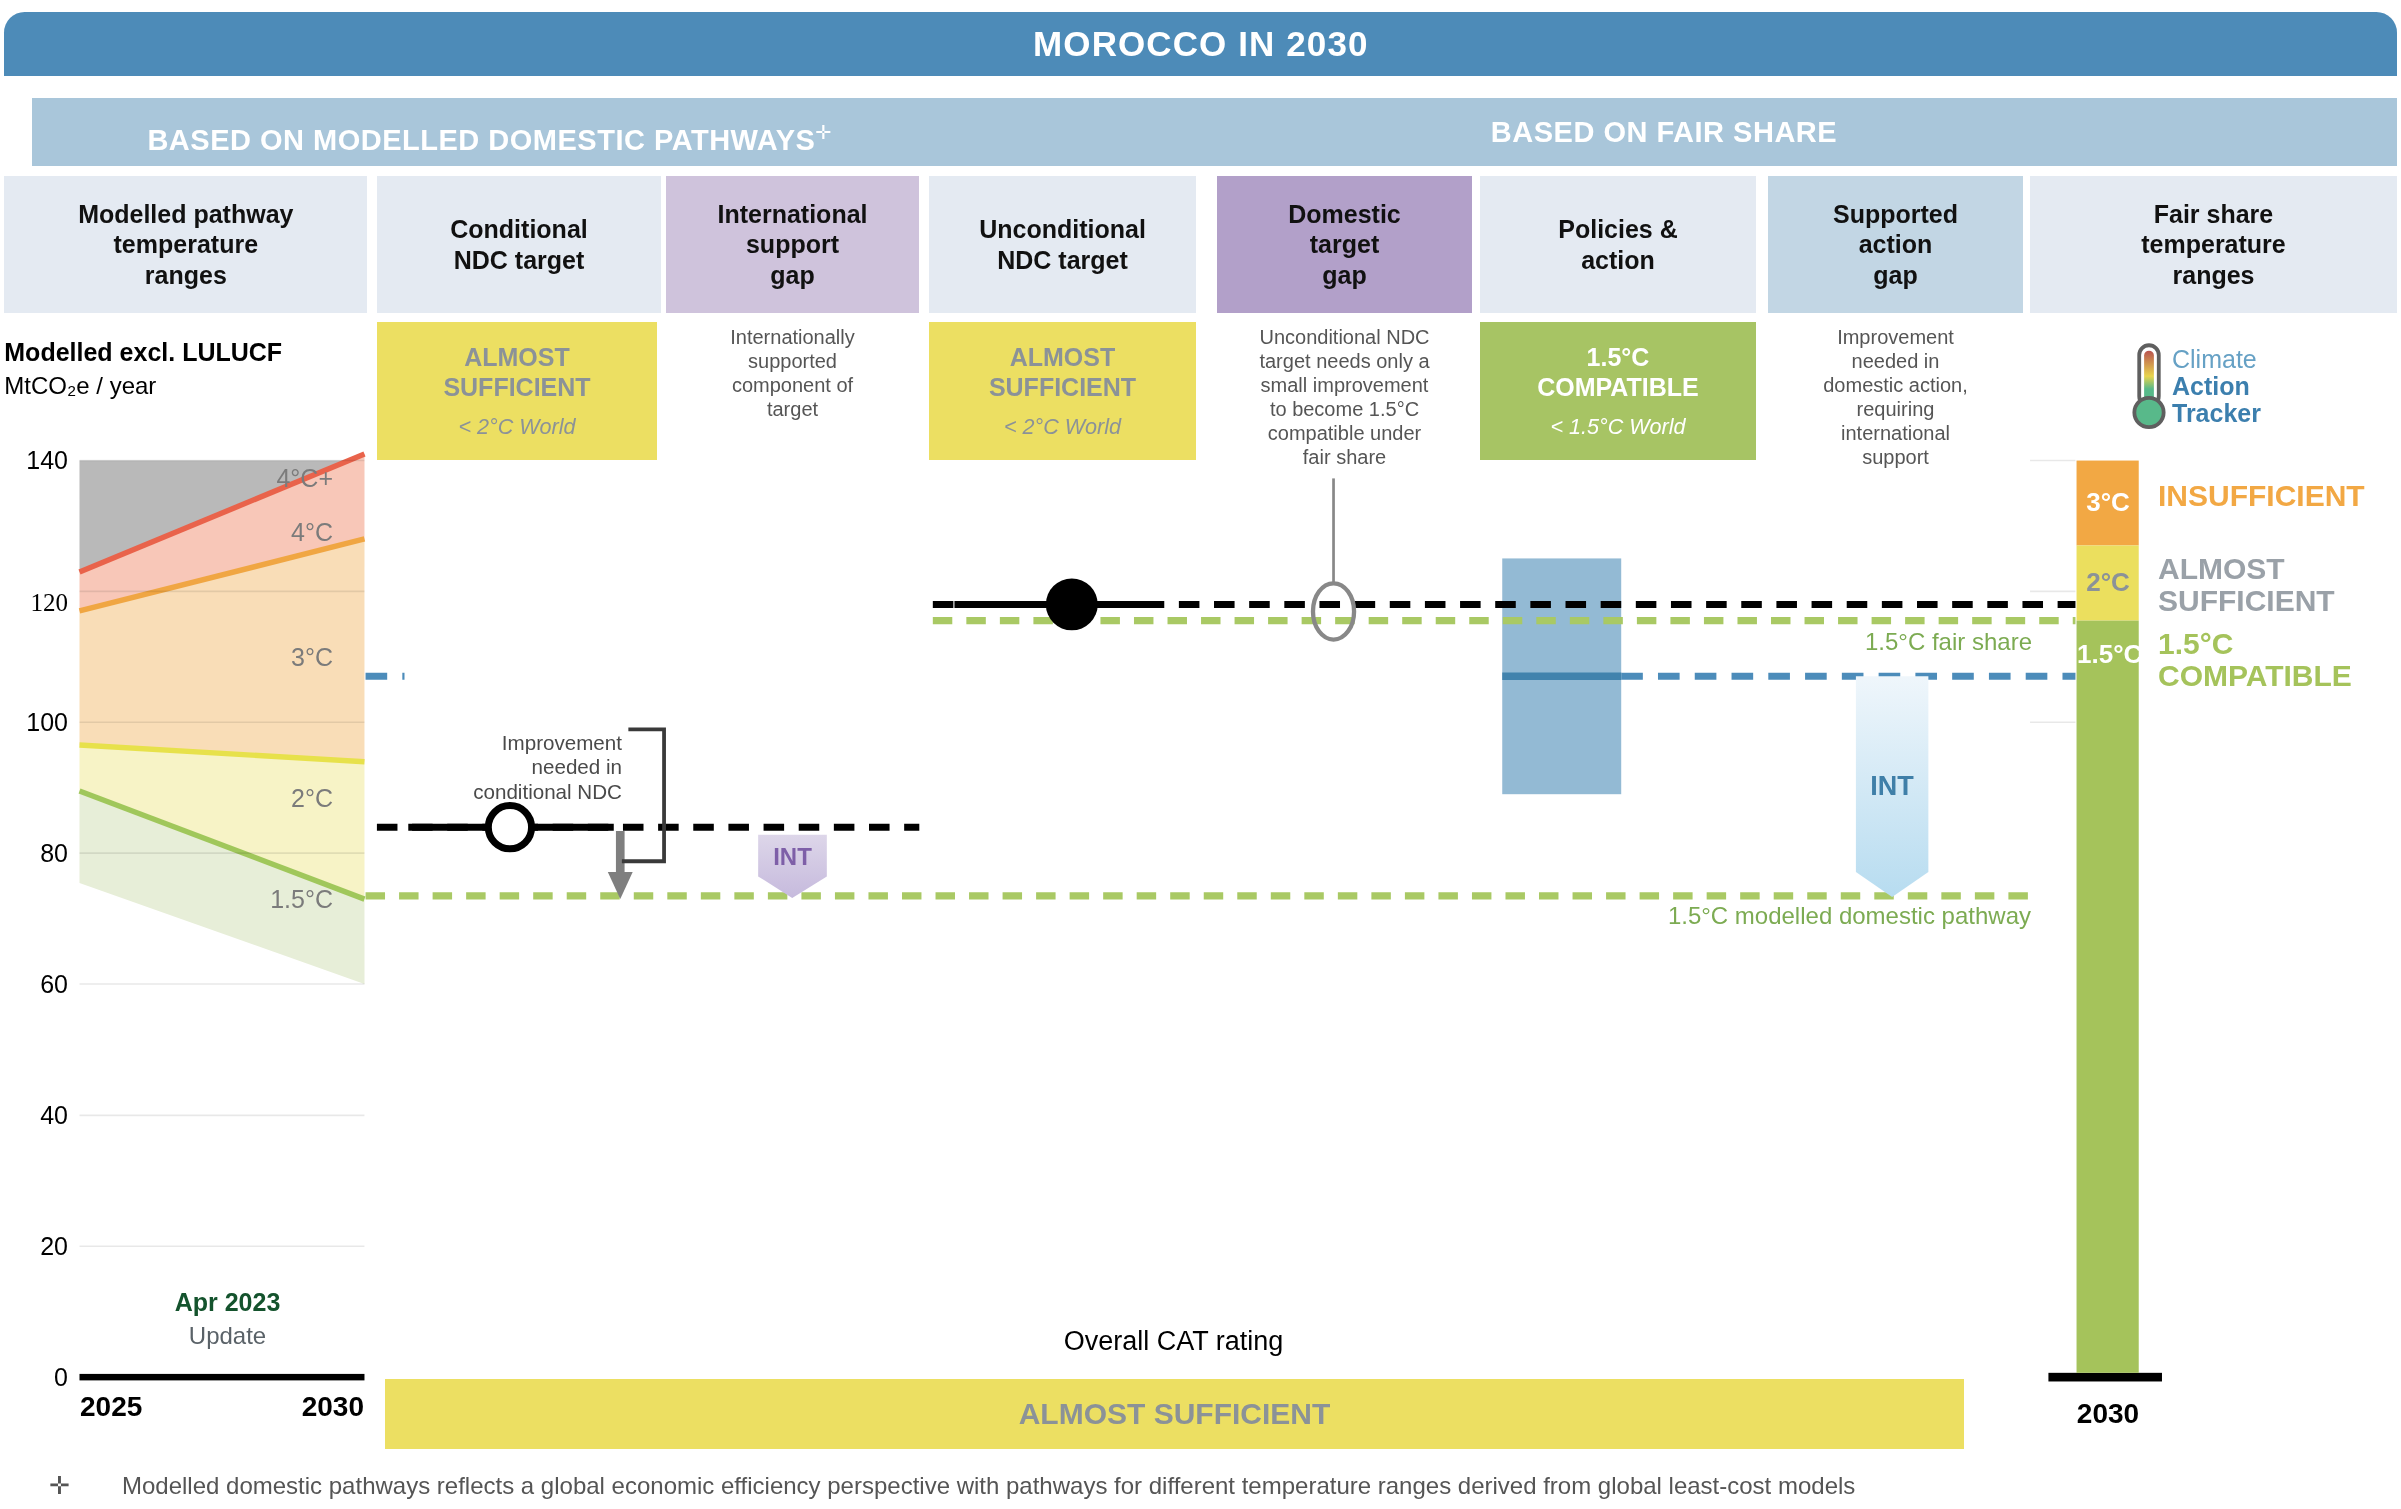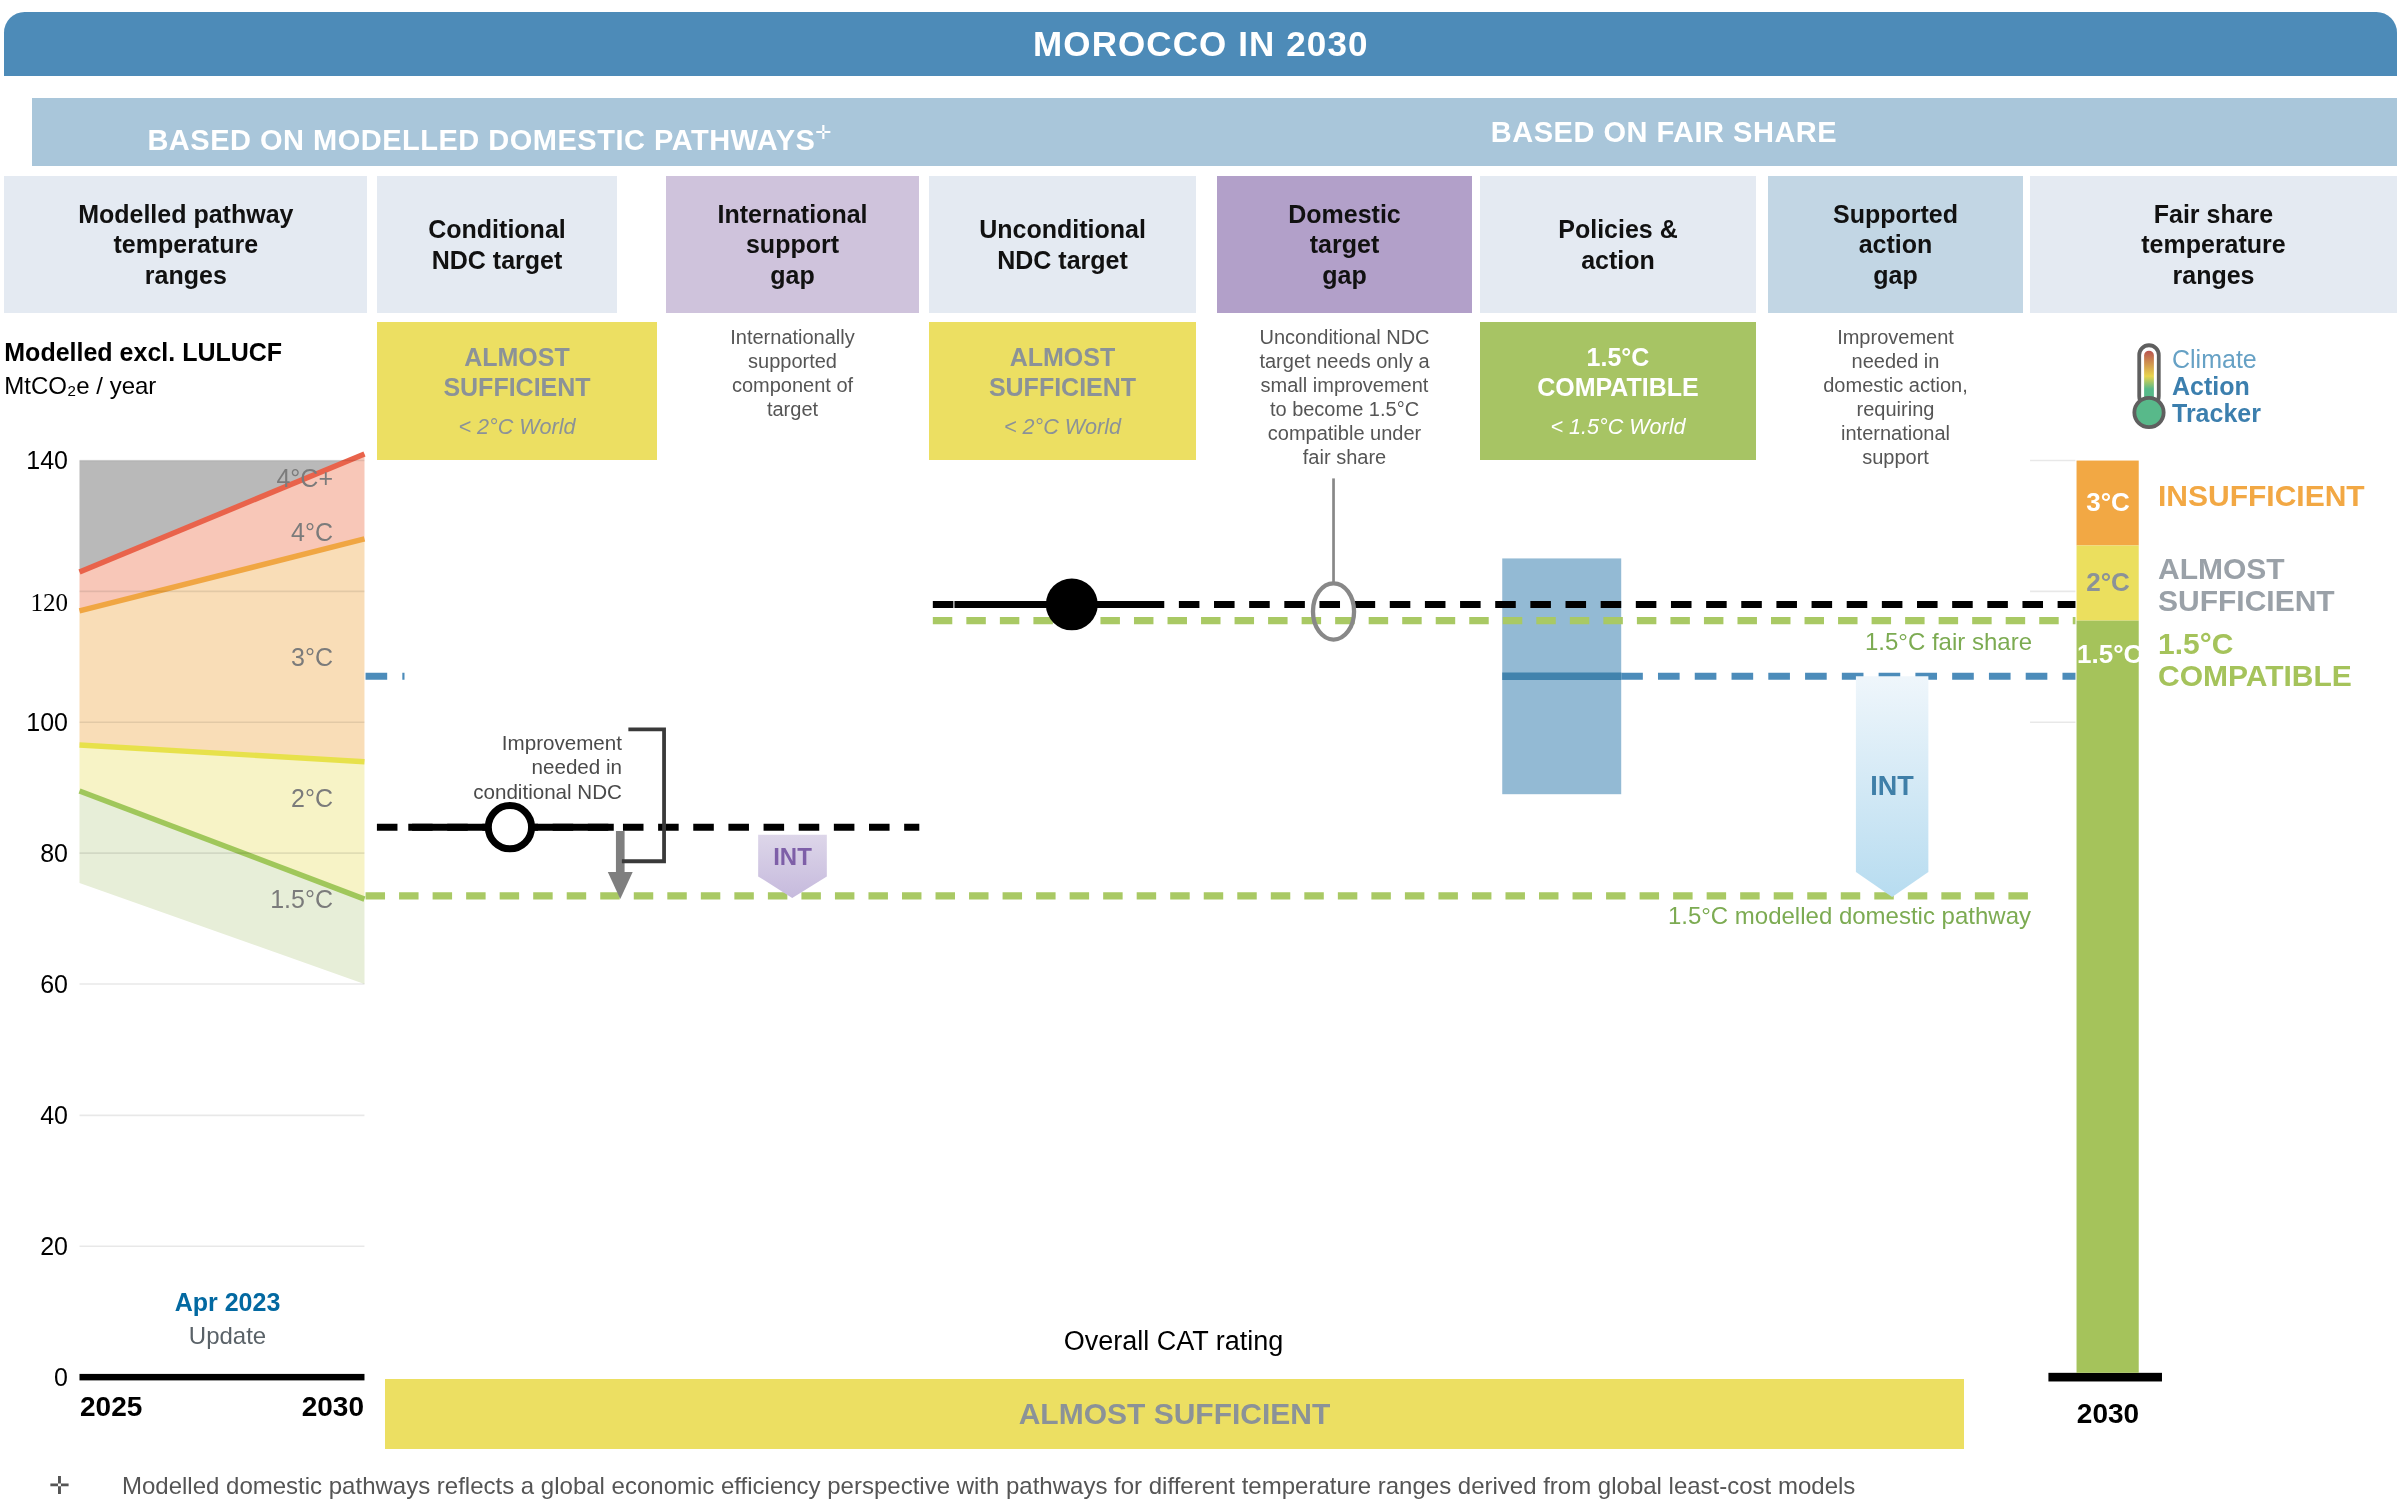--- a/index.html
+++ b/index.html
@@ -21,21 +21,21 @@
   .rating-title{font-size:25px;font-weight:bold;line-height:1.2;}
   .rating-world{font-size:21.6px;font-style:italic;margin-top:12px;}
   .yellow-box{background:#ecdf62;color:#8b9298;}
   .green-box{background:#a7c464;color:#ffffff;}
   .gap-text{top:325px;font-size:20px;color:#555;line-height:1.2;text-align:center;}
 
   .emis-title{left:4.3px;top:338px;font-size:25px;font-weight:bold;color:#000;}
   .emis-units{left:4.3px;top:372px;font-size:24px;color:#000;}
   .ytick{left:0;width:68px;text-align:right;font-size:25px;color:#000;height:30px;line-height:30px;}
   .band-label{left:206px;width:127px;text-align:right;font-size:25px;color:#7b7b7b;}
-  .update-l1{left:130px;width:195px;top:1288px;font-size:25px;font-weight:bold;color:#0369a1;text-align:center;}
+  .update-l1{left:130px;width:195px;top:1288px;font-size:25px;font-weight:bold;color:#14532d;text-align:center;}
   .update-l2{left:130px;width:195px;top:1322px;font-size:24px;color:#5a6268;text-align:center;}
   .xtick{top:1391px;font-size:28px;font-weight:bold;color:#000;}
 
   .impr-cond{left:427px;width:195px;top:731px;font-size:20.6px;color:#4a4a4a;line-height:1.18;text-align:right;}
   .line-label{font-size:24px;color:#7cab52;text-align:right;}
   .int-badge-txt{left:758px;width:69px;top:843px;font-size:24px;font-weight:bold;color:#7e5fa8;text-align:center;}
   .int-arrow-txt{left:1856px;width:72px;top:771px;font-size:27px;font-weight:bold;color:#3f7fa8;text-align:center;}
 
   .bar-label{left:2077px;width:62px;text-align:center;font-size:26px;font-weight:600;}
   .side-label{left:2158px;font-size:30px;font-weight:bold;line-height:1.07;}
@@ -132,21 +132,21 @@
     <polygon points="3432,1250 3566,1250 3566,1612 3499,1658 3432,1612" fill="url(#gradArrow)"></polygon>
   </svg>
 
   <div class="abs title-bar">MOROCCO IN 2030</div>
   <div class="abs section-hdr" style="left:4.3px;width:915px;margin-left:28px;"><span>BASED ON MODELLED DOMESTIC PATHWAYS</span><sup style="font-size:19.5px;">✛</sup></div>
   <div class="abs section-hdr" style="left:931px;width:1466px;">BASED ON FAIR SHARE</div>
 
   <div class="abs col-hdr preline" style="left:4.3px;width:363px;">Modelled pathway
 temperature
 ranges</div>
-  <div class="abs col-hdr preline" style="left:377px;width:240px;">Conditional
+  <div class="abs col-hdr preline" style="left:377px;width:284px;">Conditional
 NDC target</div>
   <div class="abs col-hdr preline" style="left:666px;width:253px;background:#cfc3dc;">International
 support
 gap</div>
   <div class="abs col-hdr preline" style="left:929px;width:267px;">Unconditional
 NDC target</div>
   <div class="abs col-hdr preline" style="left:1217px;width:255px;background:#b2a0c9;">Domestic
 target
 gap</div>
   <div class="abs col-hdr preline" style="left:1480px;width:276px;">Policies &amp;

